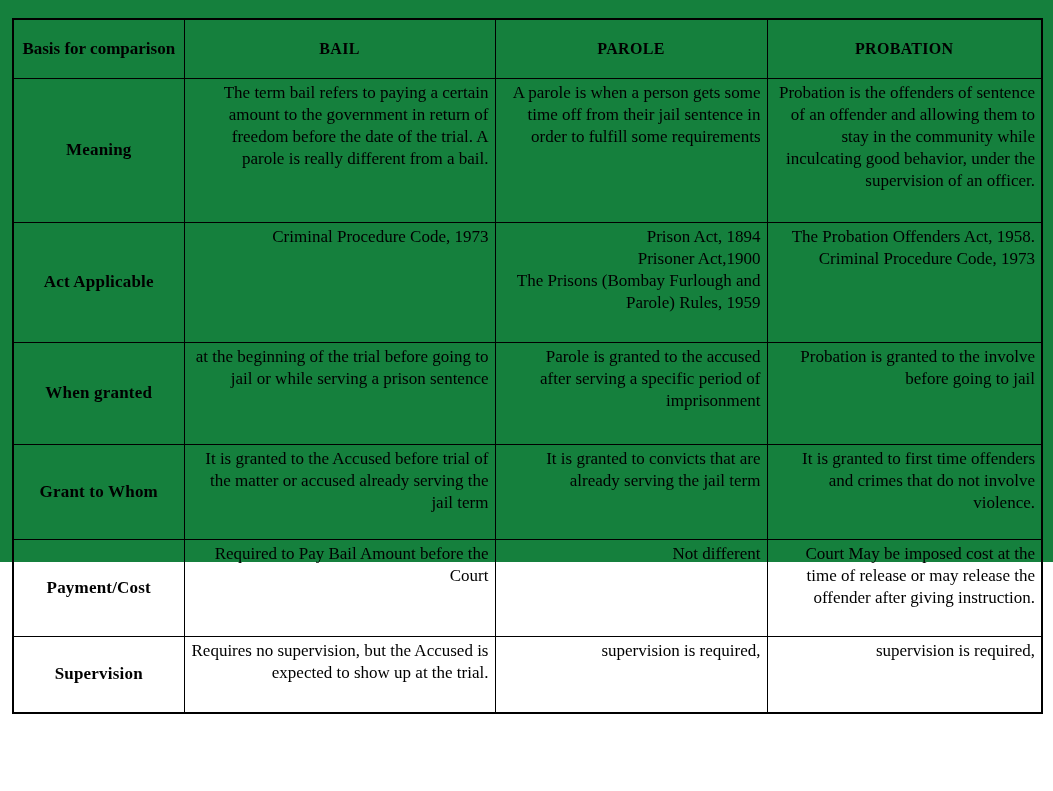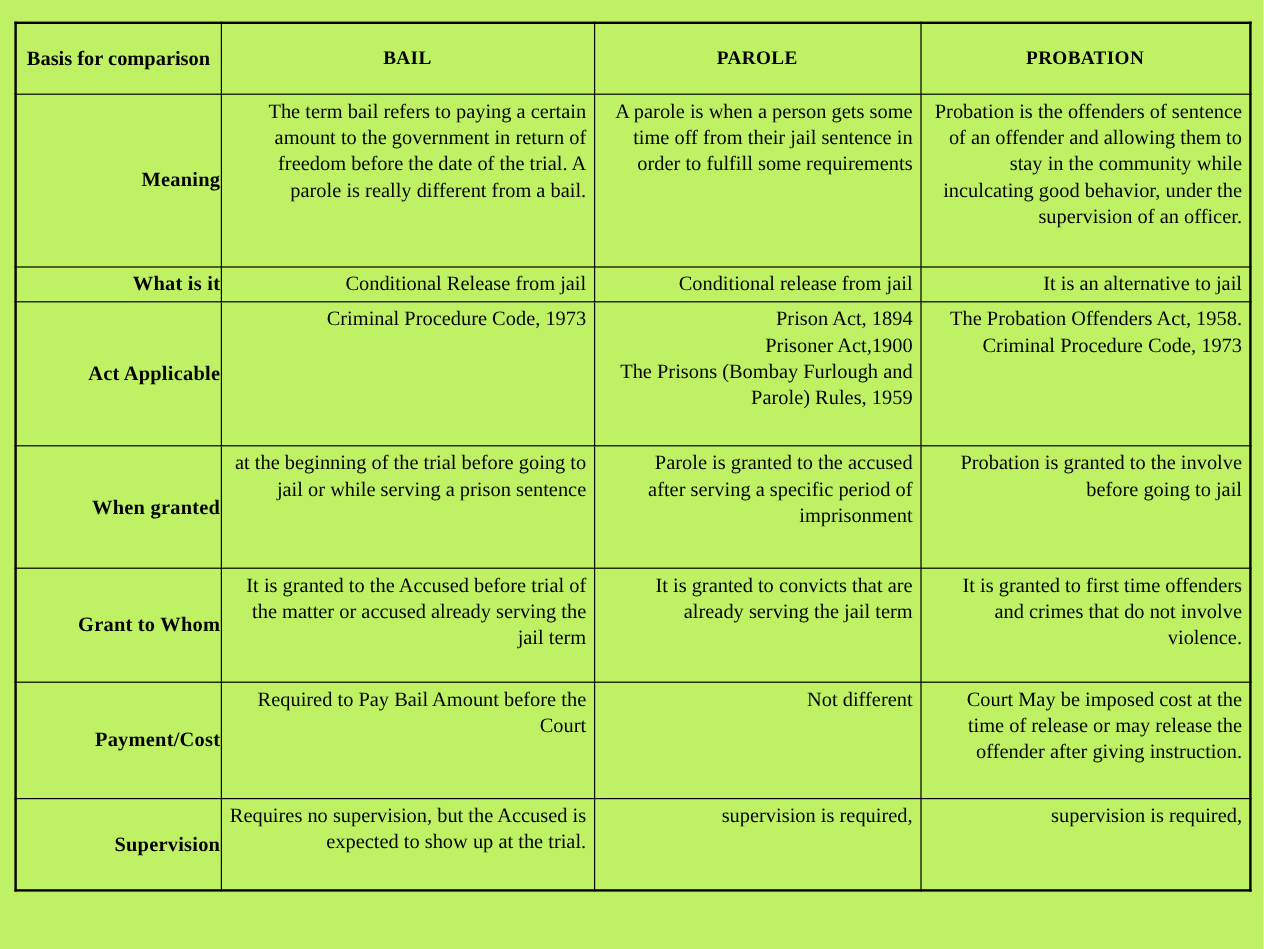--- a/index.html
+++ b/index.html
@@ -11,22 +11,22 @@
   body {
     width: 1053px;
     height: 791px;
     font-family: "Liberation Serif", "DejaVu Serif", serif;
     color: #000000;
     overflow: hidden;
   }
   .page {
     position: relative;
     width: 1053px;
-    height: 791px;
-    background: #bef264;
+    height: 562px;
+    background: #15803d;
     text-decoration: underline;
   }
   .table-wrap {
     position: absolute;
     left: 12px;
     top: 18px;
     width: 1029px;
   }
   table.cmp {
     border-collapse: collapse;
@@ -59,20 +59,21 @@
     padding: 4px 6px;
   }
   table.cmp thead th.basis {
     font-size: 17px;
     line-height: 1.35;
     letter-spacing: 0px;
   }
   
   table.cmp td.rowlabel {
     font-weight: bold;
+    text-align: center;
     vertical-align: middle;
     font-size: 17px;
     letter-spacing: 0.2px;
     padding: 3px 0;
   }
   .cell-text {
     display: block;
     white-space: pre-wrap;
   }
   
@@ -114,32 +115,20 @@
               <span class="cell-text">The term bail refers to paying a certain amount to the government in return of freedom before the date of the trial. A parole is really different from a bail.</span>
             </td>
           <td>
               <span class="cell-text">A parole is when a person gets some time off from their jail sentence in order to fulfill some requirements</span>
             </td>
           <td>
               <span class="cell-text">Probation is the offenders of sentence of an offender and allowing them to stay in the community while inculcating good behavior, under the supervision of an officer.</span>
             </td>
         </tr>
 
-        <tr class="r-whatisit">
-          <td class="rowlabel">What is it</td>
-          <td>
-              <span class="cell-text">Conditional Release from jail</span>
-            </td>
-          <td>
-              <span class="cell-text">Conditional release from jail</span>
-            </td>
-          <td>
-              <span class="cell-text">It is an alternative to jail</span>
-            </td>
-        </tr>
 
         <tr class="r-act">
           <td class="rowlabel">Act Applicable</td>
           <td>
               <span class="cell-text">Criminal Procedure Code, 1973</span>
             </td>
           <td>
               <span class="cell-text">Prison Act, 1894
 Prisoner Act,1900
 The Prisons (Bombay Furlough and Parole) Rules, 1959</span>

